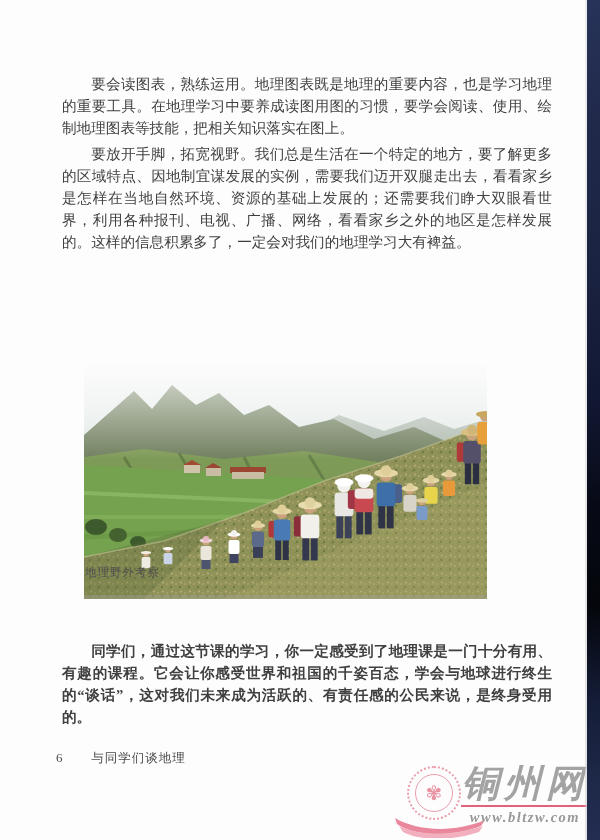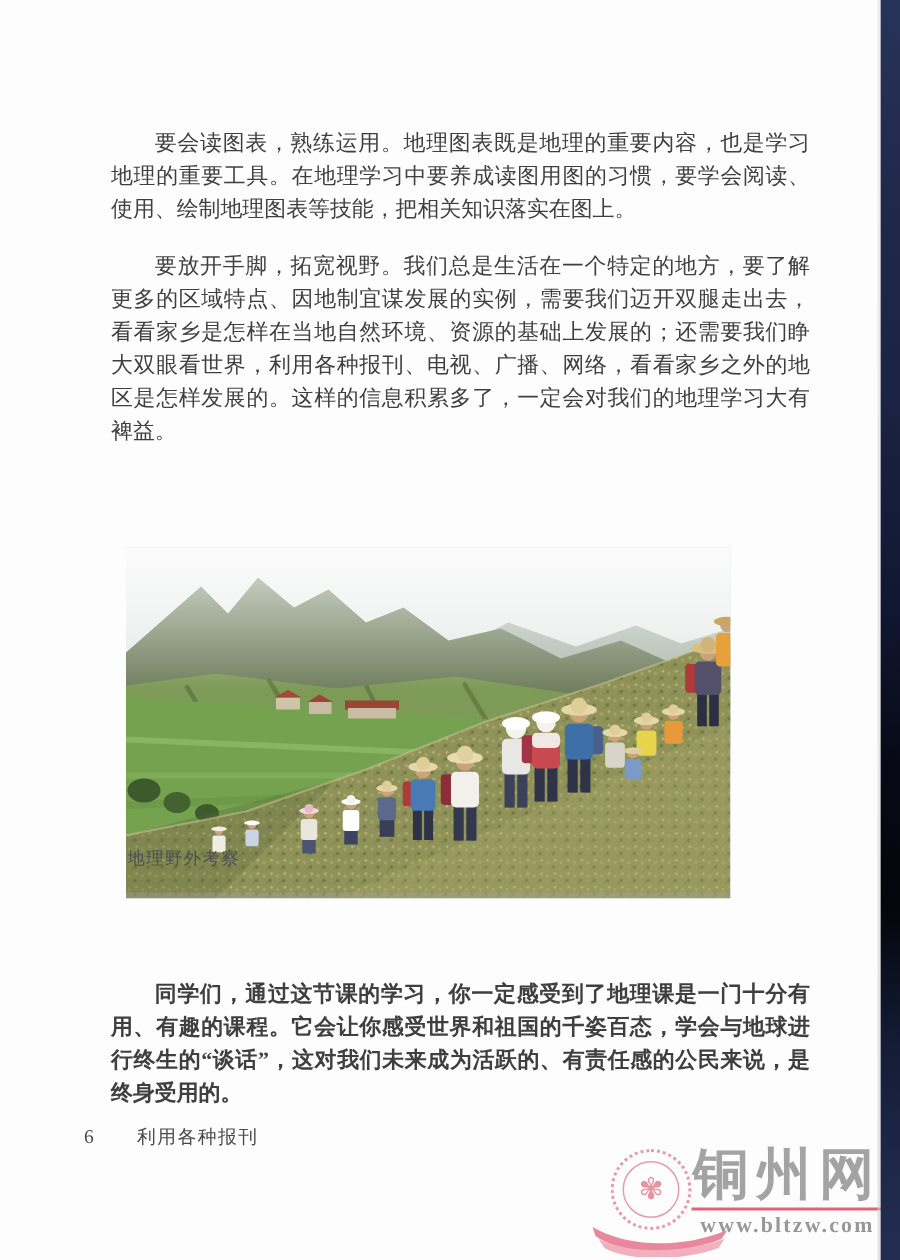--- a/index.html
+++ b/index.html
@@ -17,21 +17,21 @@
   }
   .edge-strip:before{
     content:"";position:absolute;left:-2px;top:0;width:2px;height:100%;
     background:linear-gradient(180deg,#e2e2e2,#cfcfcf);opacity:.6;
   }
   
   .textblock{
     position:absolute;left:58px;width:498px;color:#3f3f3f;
     font-size:14.6px;line-height:22px;text-align:justify;
   }
-  .textblock p{margin:16px;text-indent:2em;}
+  .textblock p{margin:4px;text-indent:2em;}
   #block-top{top:69px;}
   #block-bottom{top:636px;font-weight:bold;}
   
   .photo{
     position:absolute;left:84px;top:365px;width:403px;height:234px;
     overflow:hidden;background:#dfe7e6;
   }
   .photo svg{display:block;}
   .caption{
     position:absolute;left:85px;top:565px;
@@ -49,21 +49,21 @@
   .wm-seal{
     position:absolute;left:14px;top:2px;width:50px;height:50px;border-radius:50%;
     border:2.5px dotted #e794a4;display:flex;align-items:center;justify-content:center;
   }
   .wm-seal-inner{
     width:36px;height:36px;border-radius:50%;border:1.5px solid #e794a4;
     display:flex;align-items:center;justify-content:center;
     color:#e7899b;font-size:20px;line-height:1;
   }
   .wm-ribbon{position:absolute;left:0;top:48px;width:96px;height:26px;}
-  .wm-text{position:absolute;right:0;top:0;width:128px;text-align:center;}
+  .wm-text{position:absolute;right:0;top:0;width:128px;text-align:center;font-style:italic;}
   .wm-name{
     font-size:37px;line-height:40px;font-weight:bold;color:#9c9c9c;
     letter-spacing:5px;white-space:nowrap;
     font-family:"Liberation Serif","DejaVu Serif",serif;
   }
   .wm-underline{height:2px;background:#e05570;margin:1px 0 2px 0;}
   .wm-url{
     font-size:14.5px;font-weight:bold;color:#8f8f8f;letter-spacing:1.5px;
     font-family:"Liberation Serif","DejaVu Serif",serif;white-space:nowrap;text-align:center;
   }
@@ -265,21 +265,21 @@
 </div>
 
 <div class="caption">地理野外考察</div>
 
 <div class="textblock" id="block-bottom">
   <p>同学们，通过这节课的学习，你一定感受到了地理课是一门十分有用、有趣的课程。它会让你感受世界和祖国的千姿百态，学会与地球进行终生的“谈话”，这对我们未来成为活跃的、有责任感的公民来说，是终身受用的。</p>
 </div>
 
 <div class="footer">
   <span class="pagenum">6</span>
-  <span class="booktitle">利用各种报刊</span>
+  <span class="booktitle">与同学们谈地理</span>
 </div>
 
 <div class="watermark">
   <div class="wm-seal">
     <div class="wm-seal-inner">
         <span>✾</span>
       </div>
   </div>
   <svg class="wm-ribbon" viewBox="0 0 96 26" xmlns="http://www.w3.org/2000/svg">
     <path d="M2,6 C22,18 58,22 92,8 L88,14 C58,26 20,24 4,12 Z" fill="#e87e95"></path>

